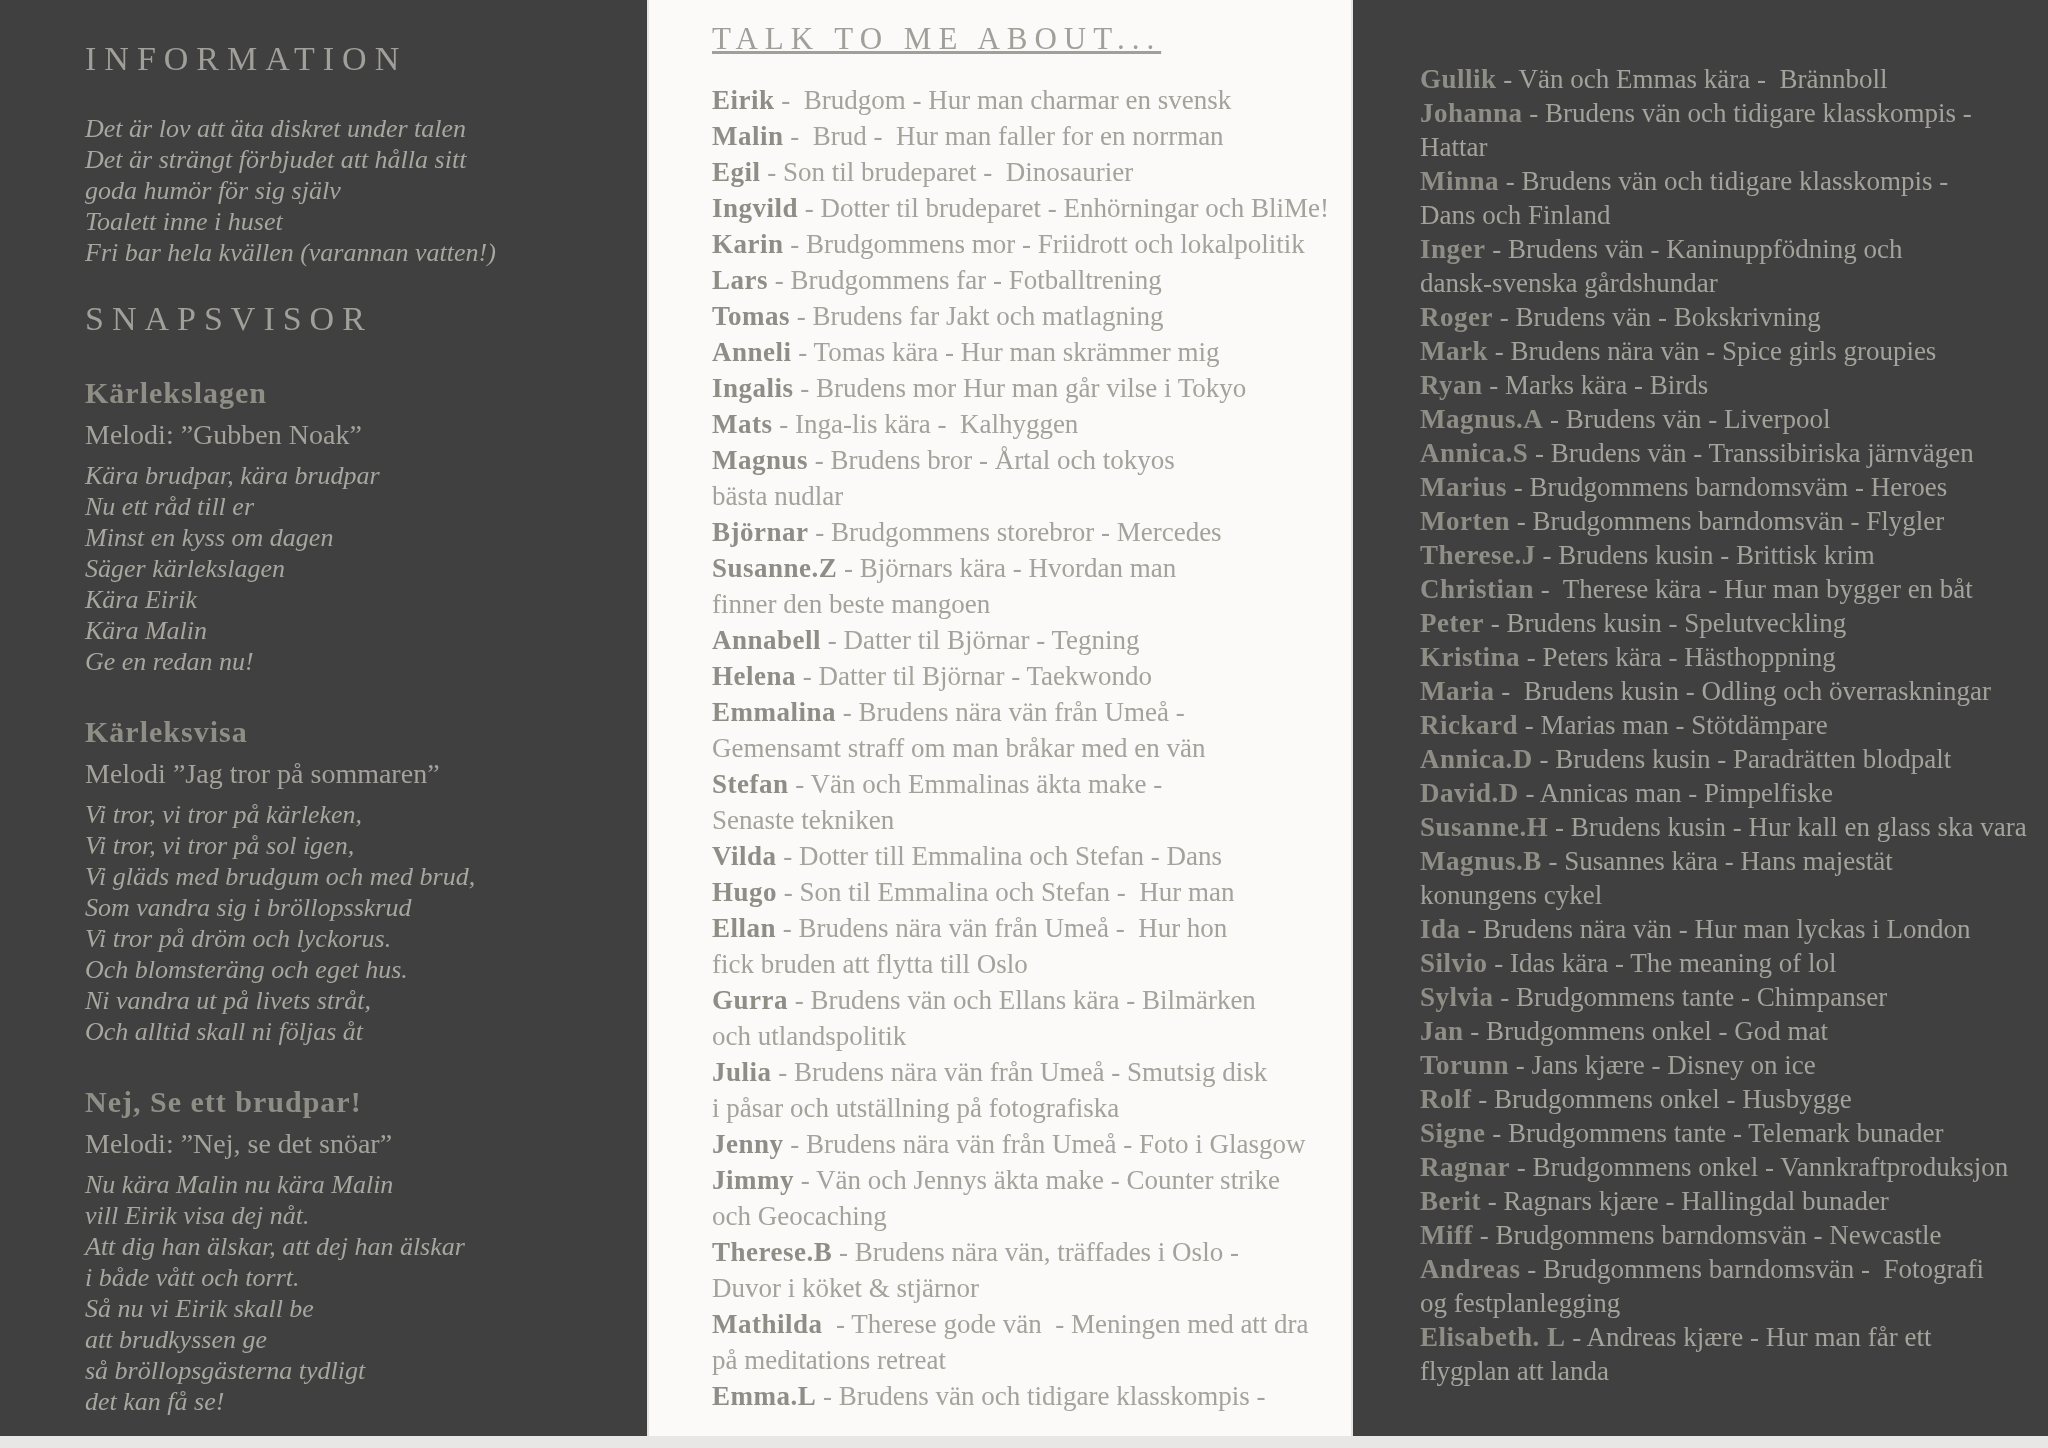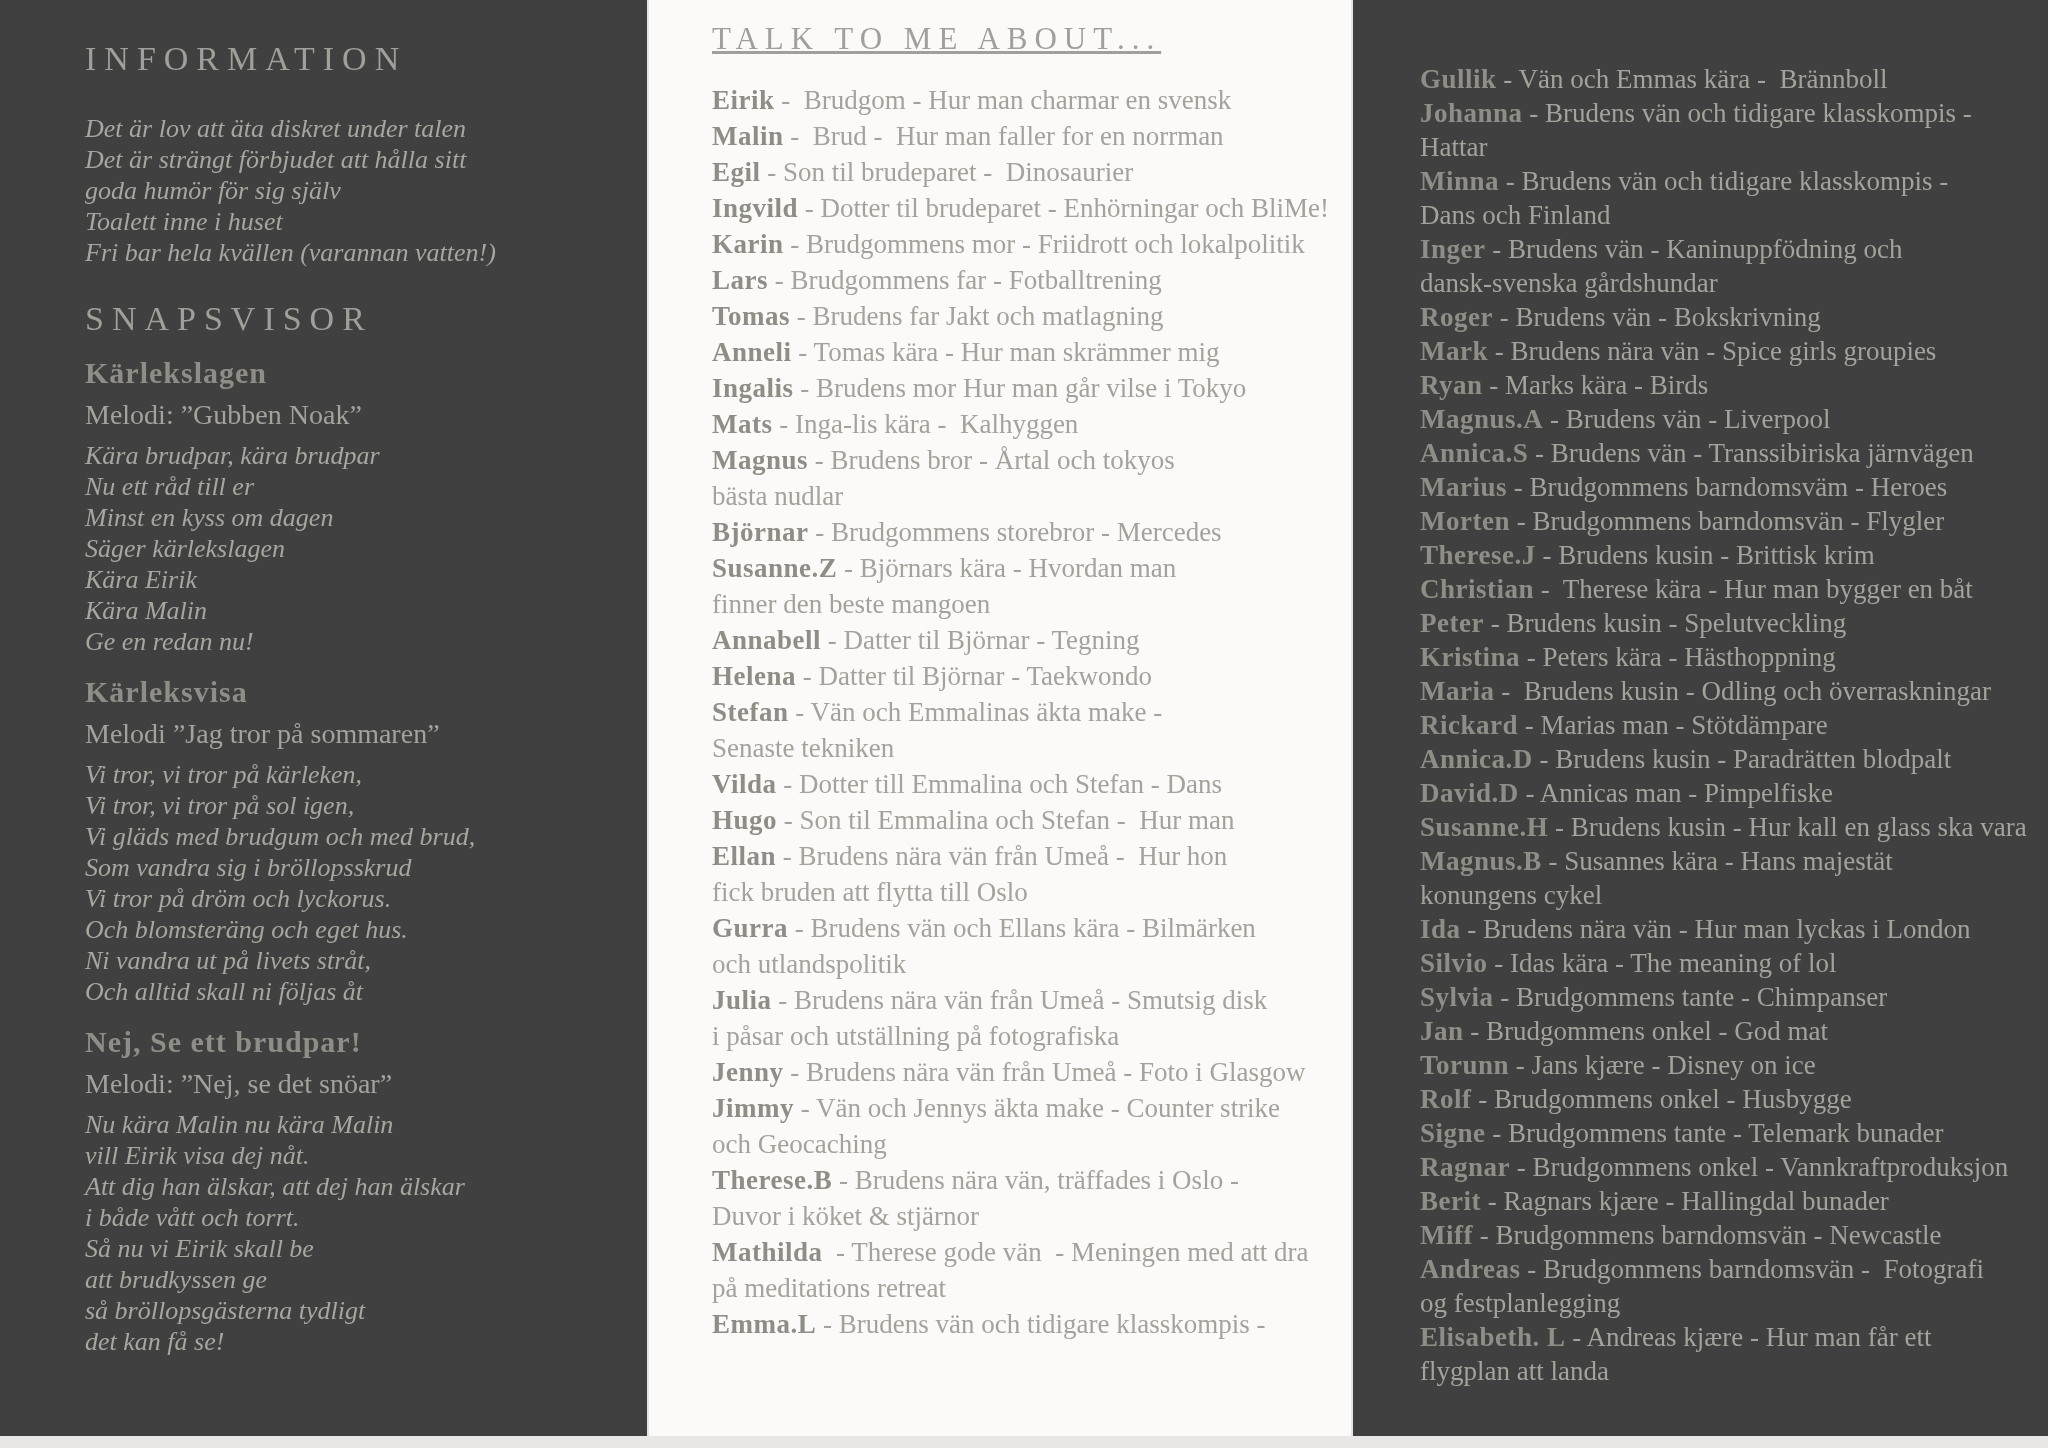--- a/index.html
+++ b/index.html
@@ -27,21 +27,21 @@
     color:#a19f99;line-height:1.1;
   }
   h2.mid-heading{font-size:31px;letter-spacing:7px;margin-bottom:26px;text-decoration:underline;}
 
   .ilines{margin-top:36px;}
   .iline{
     font-style:italic;font-size:26px;line-height:31px;
     color:#a7a69f;white-space:pre;
   }
   .snaps{margin-top:32px;}
-  .song{margin-top:20px;}
+  .song{margin-top:40px;}
   .song-title{
     margin:0;font-size:30px;font-weight:700;color:#8f8e86;line-height:30px;
     letter-spacing:1px;
   }
   .melody{margin:12px 0 0;font-size:28px;color:#a3a29b;line-height:30px;}
   .verse{margin-top:10px;}
 
   .entry{margin:0;}
   .eline{white-space:pre;font-size:27px;color:#a3a29b;}
   .g-mid .eline{line-height:36px;}
@@ -157,20 +157,24 @@
           <div class="eline"><strong class="gname">Susanne.Z</strong><span class="grest"> - Björnars kära - Hvordan man</span></div>
           <div class="eline cont">finner den beste mangoen</div>
         </div>
         <div class="entry">
           <div class="eline"><strong class="gname">Annabell</strong><span class="grest"> - Datter til Björnar - Tegning</span></div>
         </div>
         <div class="entry">
           <div class="eline"><strong class="gname">Helena</strong><span class="grest"> - Datter til Björnar - Taekwondo</span></div>
         </div>
         <div class="entry">
+          <div class="eline"><strong class="gname">Emmalina</strong><span class="grest"> - Brudens nära vän från Umeå -</span></div>
+          <div class="eline cont">Gemensamt straff om man bråkar med en vän</div>
+        </div>
+        <div class="entry">
           <div class="eline"><strong class="gname">Stefan</strong><span class="grest"> - Vän och Emmalinas äkta make -</span></div>
           <div class="eline cont">Senaste tekniken</div>
         </div>
         <div class="entry">
           <div class="eline"><strong class="gname">Vilda</strong><span class="grest"> - Dotter till Emmalina och Stefan - Dans</span></div>
         </div>
         <div class="entry">
           <div class="eline"><strong class="gname">Hugo</strong><span class="grest"> - Son til Emmalina och Stefan -  Hur man</span></div>
         </div>
         <div class="entry">

